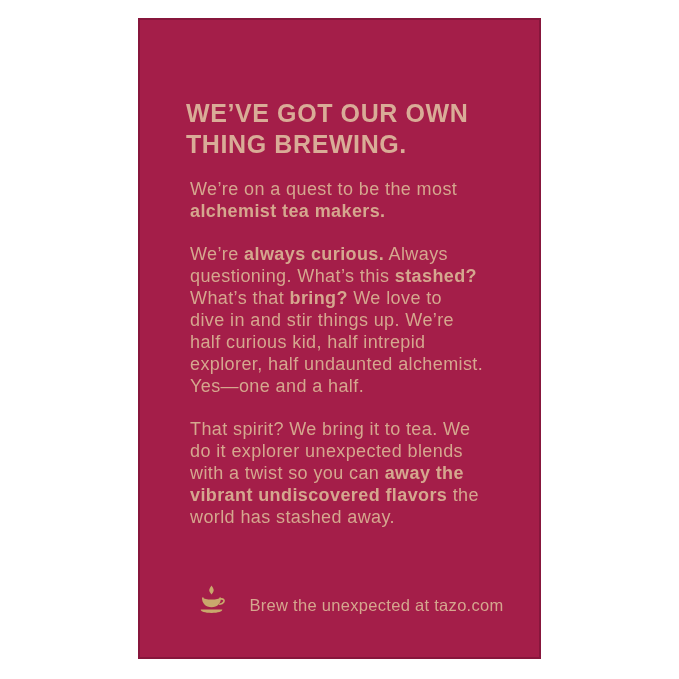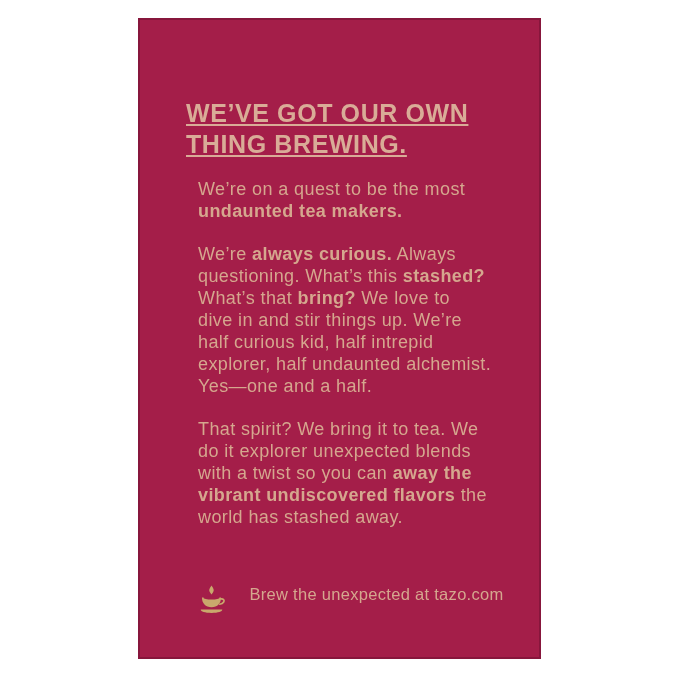--- a/index.html
+++ b/index.html
@@ -29,38 +29,37 @@
     flex-direction: column;
   }
   .headline {
     margin: 0 0 18px 0;
     color: #D9AC97;
     font-size: 25px;
     line-height: 31px;
     font-weight: 700;
     letter-spacing: 0.6px;
     white-space: pre-line;
-    text-decoration: underline;
   }
   .para {
-    margin: 0 0 21px 12px;
+    margin: 0 0 21px 4px;
     color: #D5A78E;
     font-size: 18px;
     line-height: 22px;
     letter-spacing: 0.4px;
     white-space: pre-line;
   }
   .para .b {
     font-weight: 700;
   }
   .footer {
     margin-top: auto;
     align-self: center;
     display: flex;
-    align-items: flex-start;
+    align-items: flex-end;
     gap: 23px;
     height: 30px;
   }
   .footer-text {
     color: #D5A78E;
     font-size: 16.5px;
     letter-spacing: 0.3px;
     white-space: nowrap;
   }
   .cup-icon {
@@ -73,21 +72,21 @@
 </head>
 <body>
 
 <div class="stage">
   <div class="panel">
 
     <h1 class="headline">WE’VE GOT OUR OWN
 THING BREWING.</h1>
 
     <p class="para"><span>We’re on a quest to be the most
-</span><span class="b">undaunted tea makers.</span></p>
+</span><span class="b">alchemist tea makers.</span></p>
 
     <p class="para"><span>We’re </span><span class="b">always curious.</span><span> Always
 questioning. What’s this </span><span class="b">stashed?</span><span>
 What’s that </span><span class="b">bring?</span><span> We love to
 dive in and stir things up. We’re
 half curious kid, half intrepid
 explorer, half undaunted alchemist.
 Yes—one and a half.</span></p>
 
     <p class="para"><span>That spirit? We bring it to tea. We

